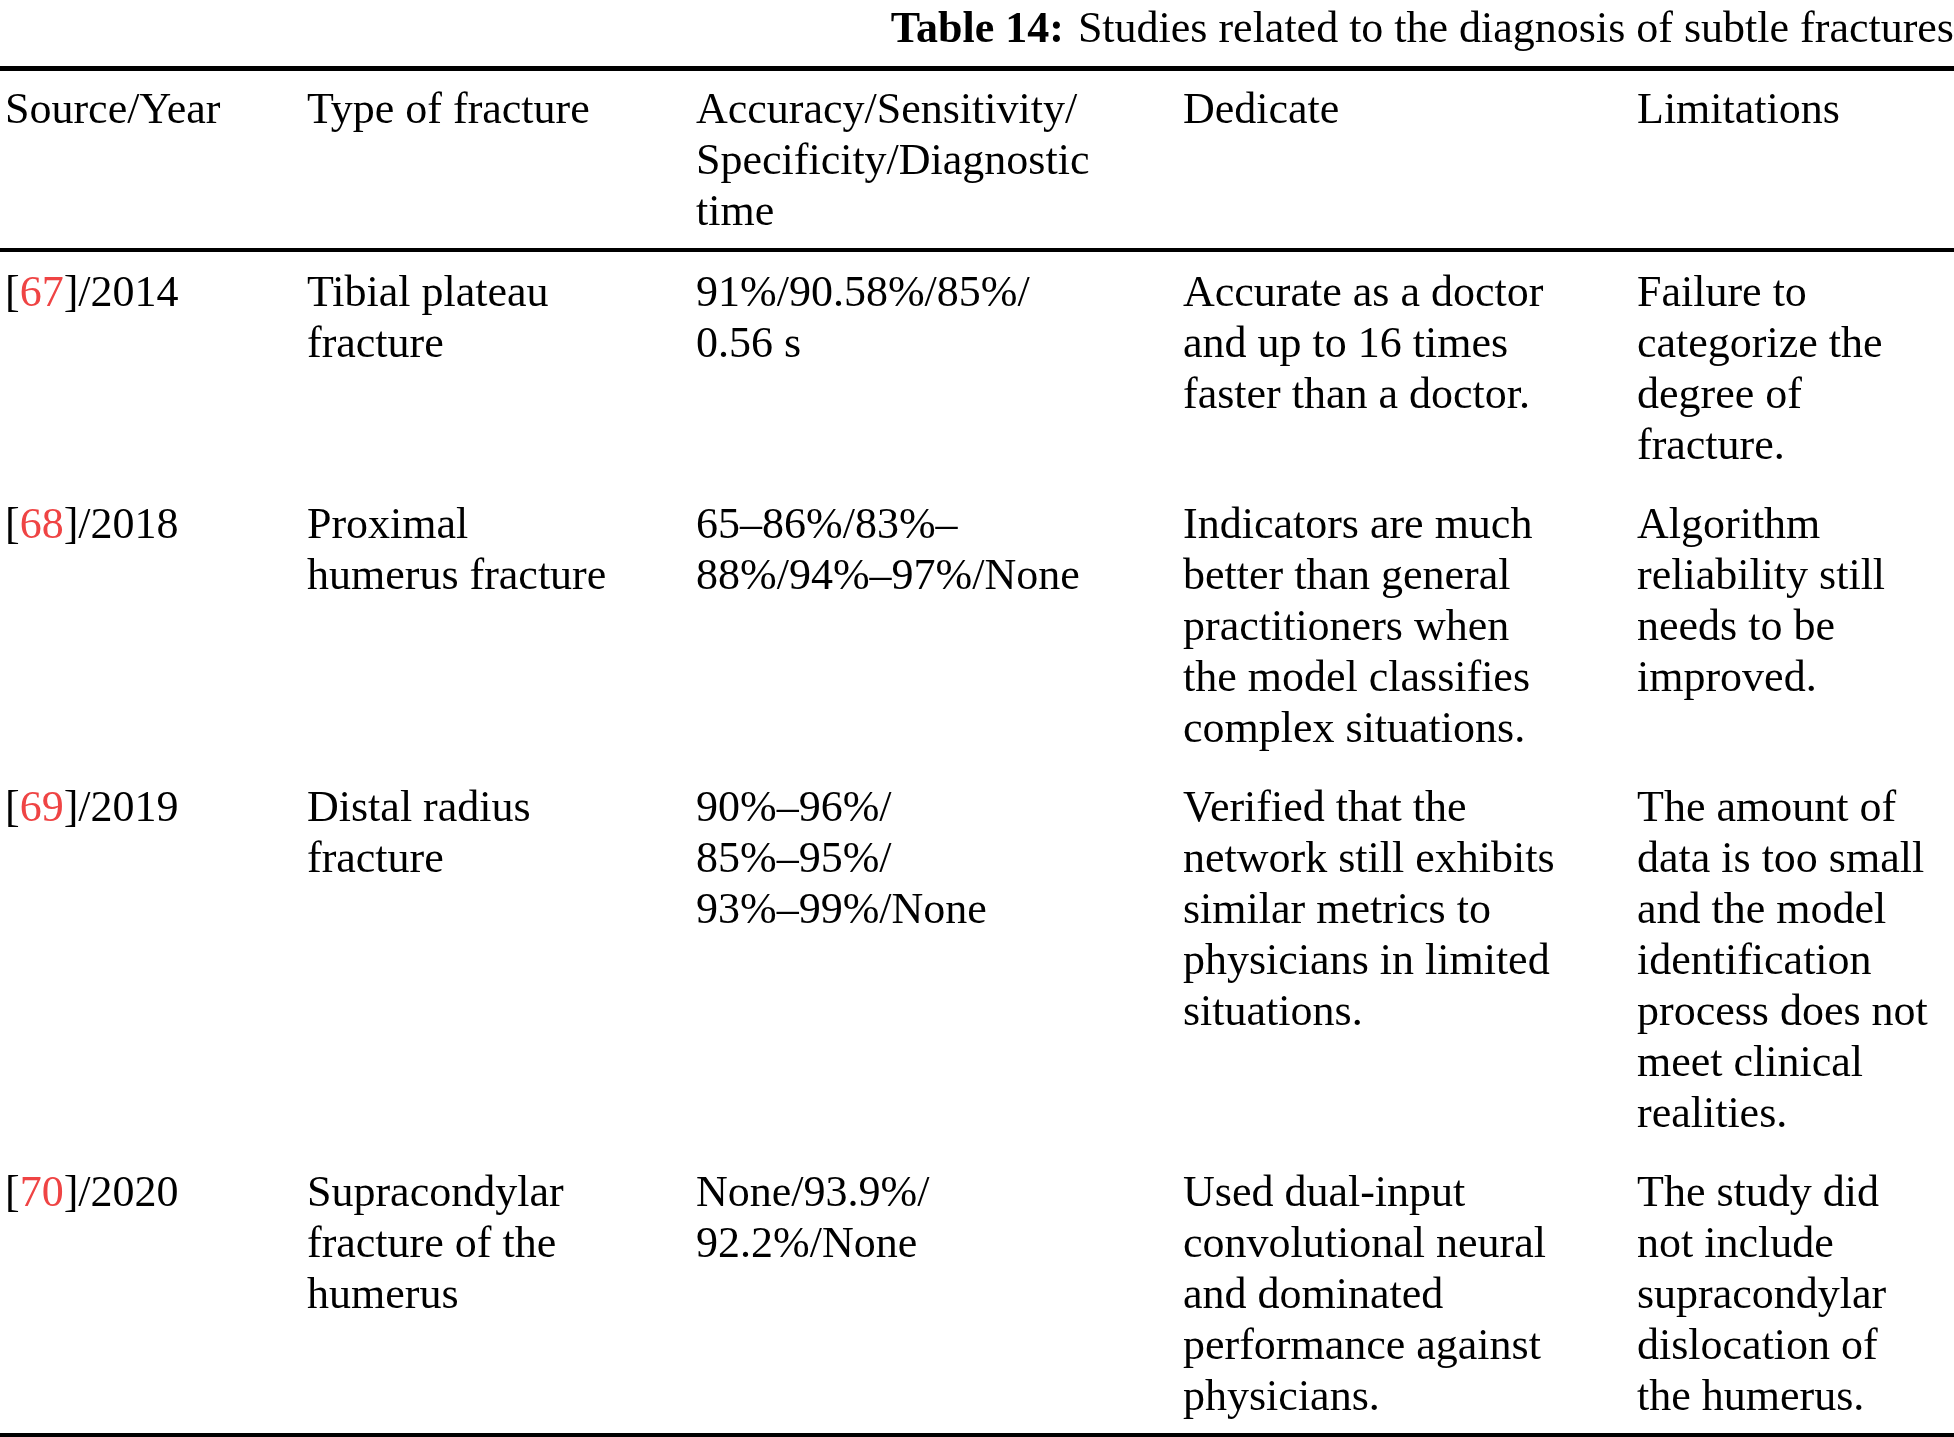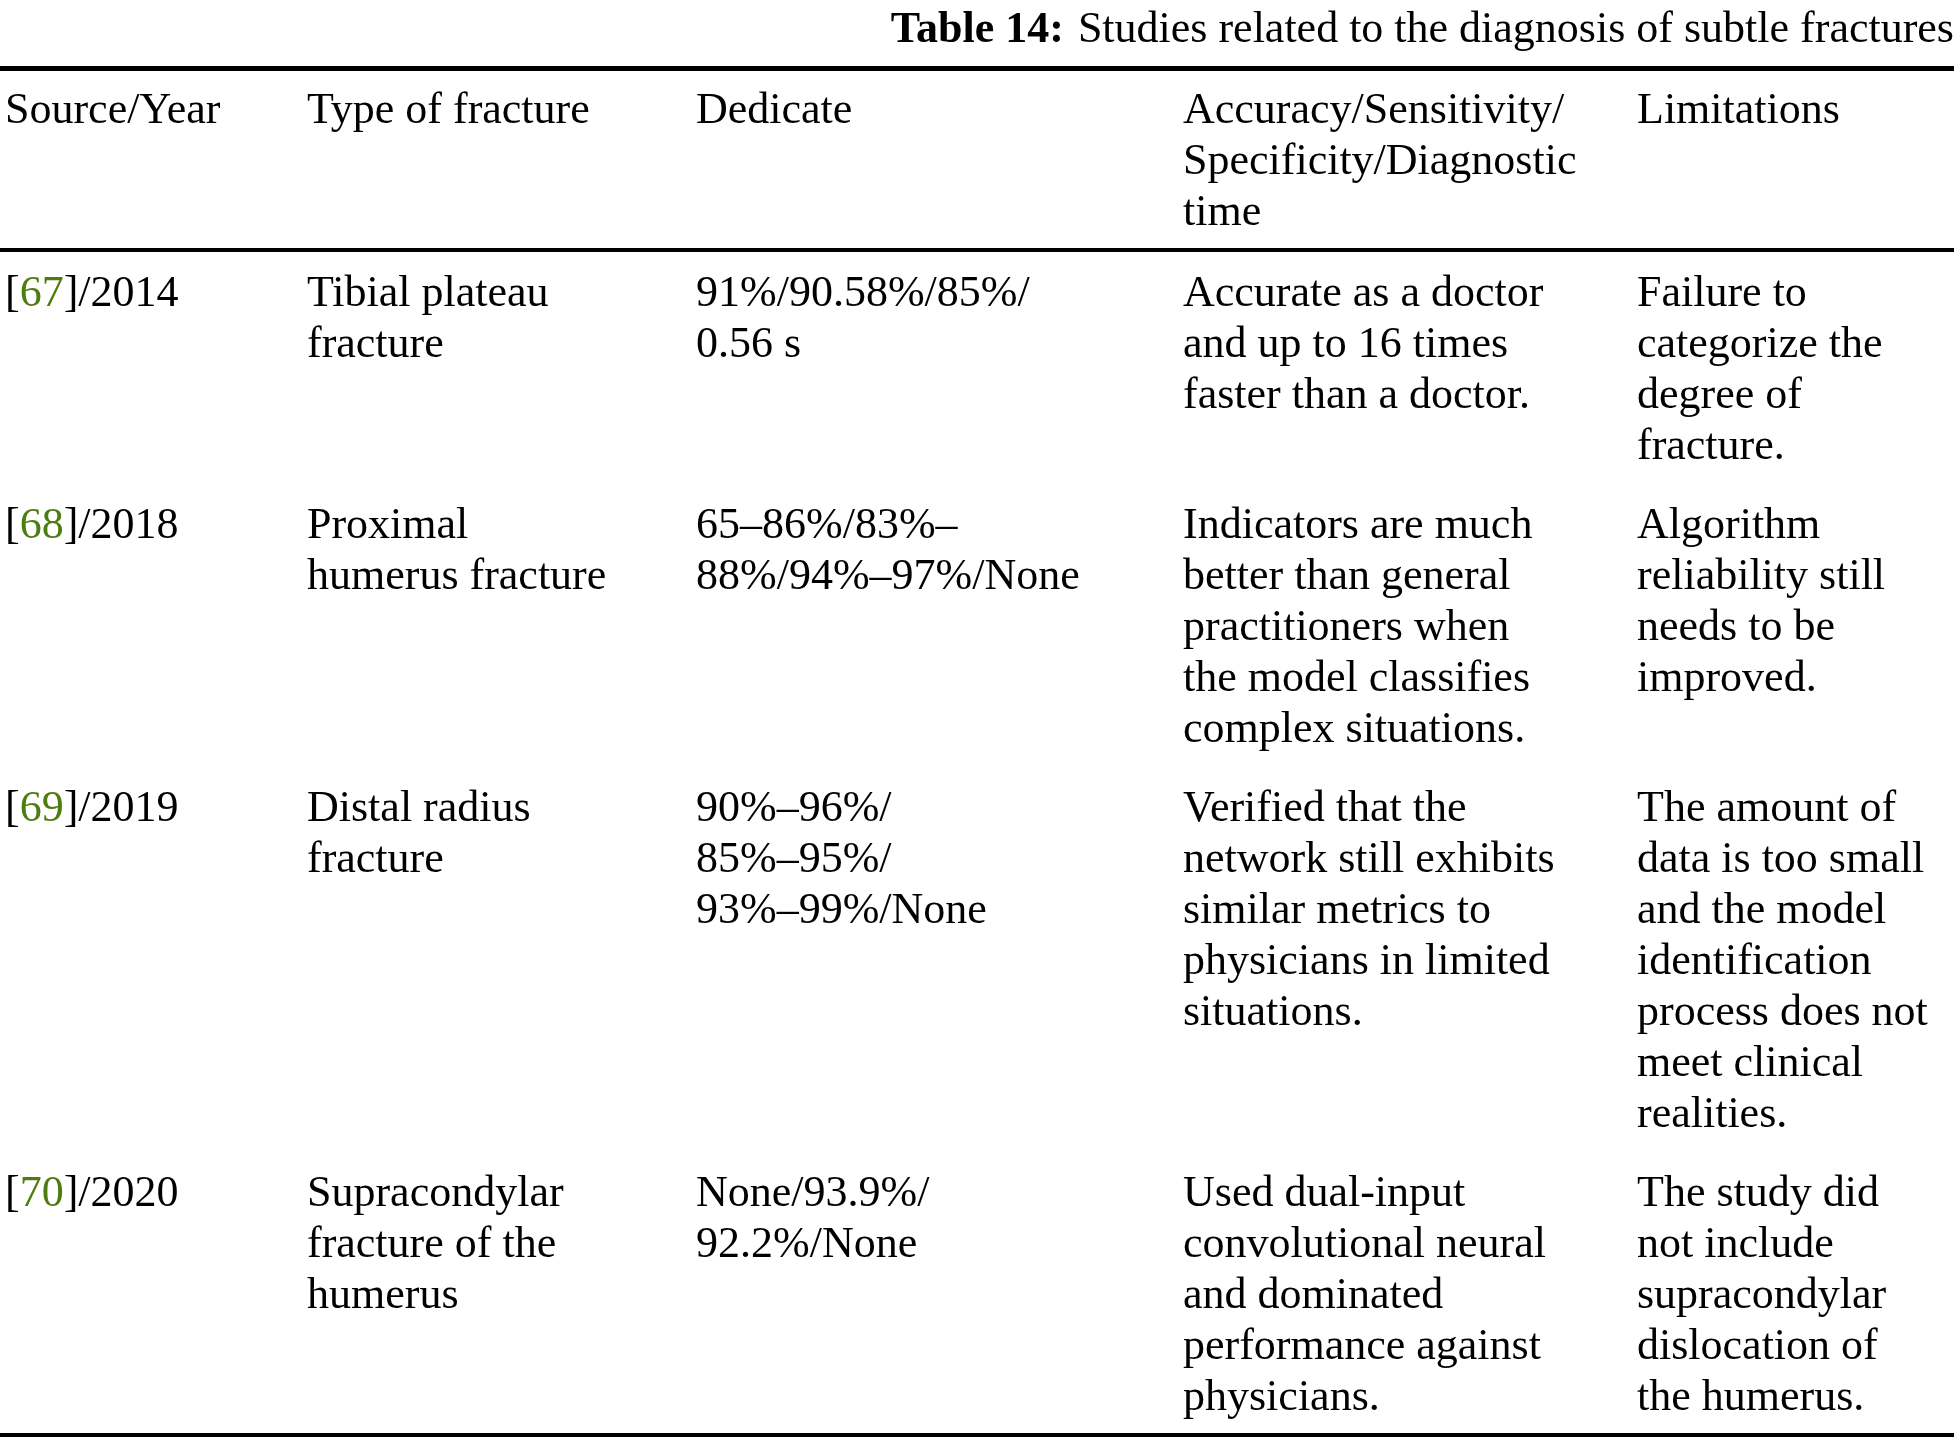--- a/index.html
+++ b/index.html
@@ -39,44 +39,44 @@
   .header-row { padding-top: 12px; padding-bottom: 12px; }
   .body-row { margin-top: 14px; }
   .body-row + .body-row { margin-top: 28px; }
 
   .cell {
     white-space: pre-line;
     padding-right: 22px;
   }
   .src-cell { white-space: nowrap; }
   .cite-ref {
-    color: #4d7c0f;
+    color: #ef4444;
     text-decoration: none;
     cursor: pointer;
   }
   .rows-block { margin-bottom: 12px; }
 </style>
 </head>
 <body>
 
 <div class="page">
 
   <div class="caption">
     <span class="cap-label">Table 14:</span><span class="cap-text">Studies related to the diagnosis of subtle fractures</span>
   </div>
 
   <div class="rule rule-top"></div>
 
   <div class="grid-row header-row">
     <div class="cell">Source/Year</div>
     <div class="cell">Type of fracture</div>
-    <div class="cell">Dedicate</div>
     <div class="cell">Accuracy/Sensitivity/
 Specificity/Diagnostic
 time</div>
+    <div class="cell">Dedicate</div>
     <div class="cell">Limitations</div>
   </div>
 
   <div class="rule rule-mid"></div>
 
   <div class="rows-block">
 
     <div class="grid-row body-row">
       <div class="cell src-cell"><span>[</span><a class="cite-ref">67</a><span>]/2014</span></div>
       <div class="cell">Tibial plateau

